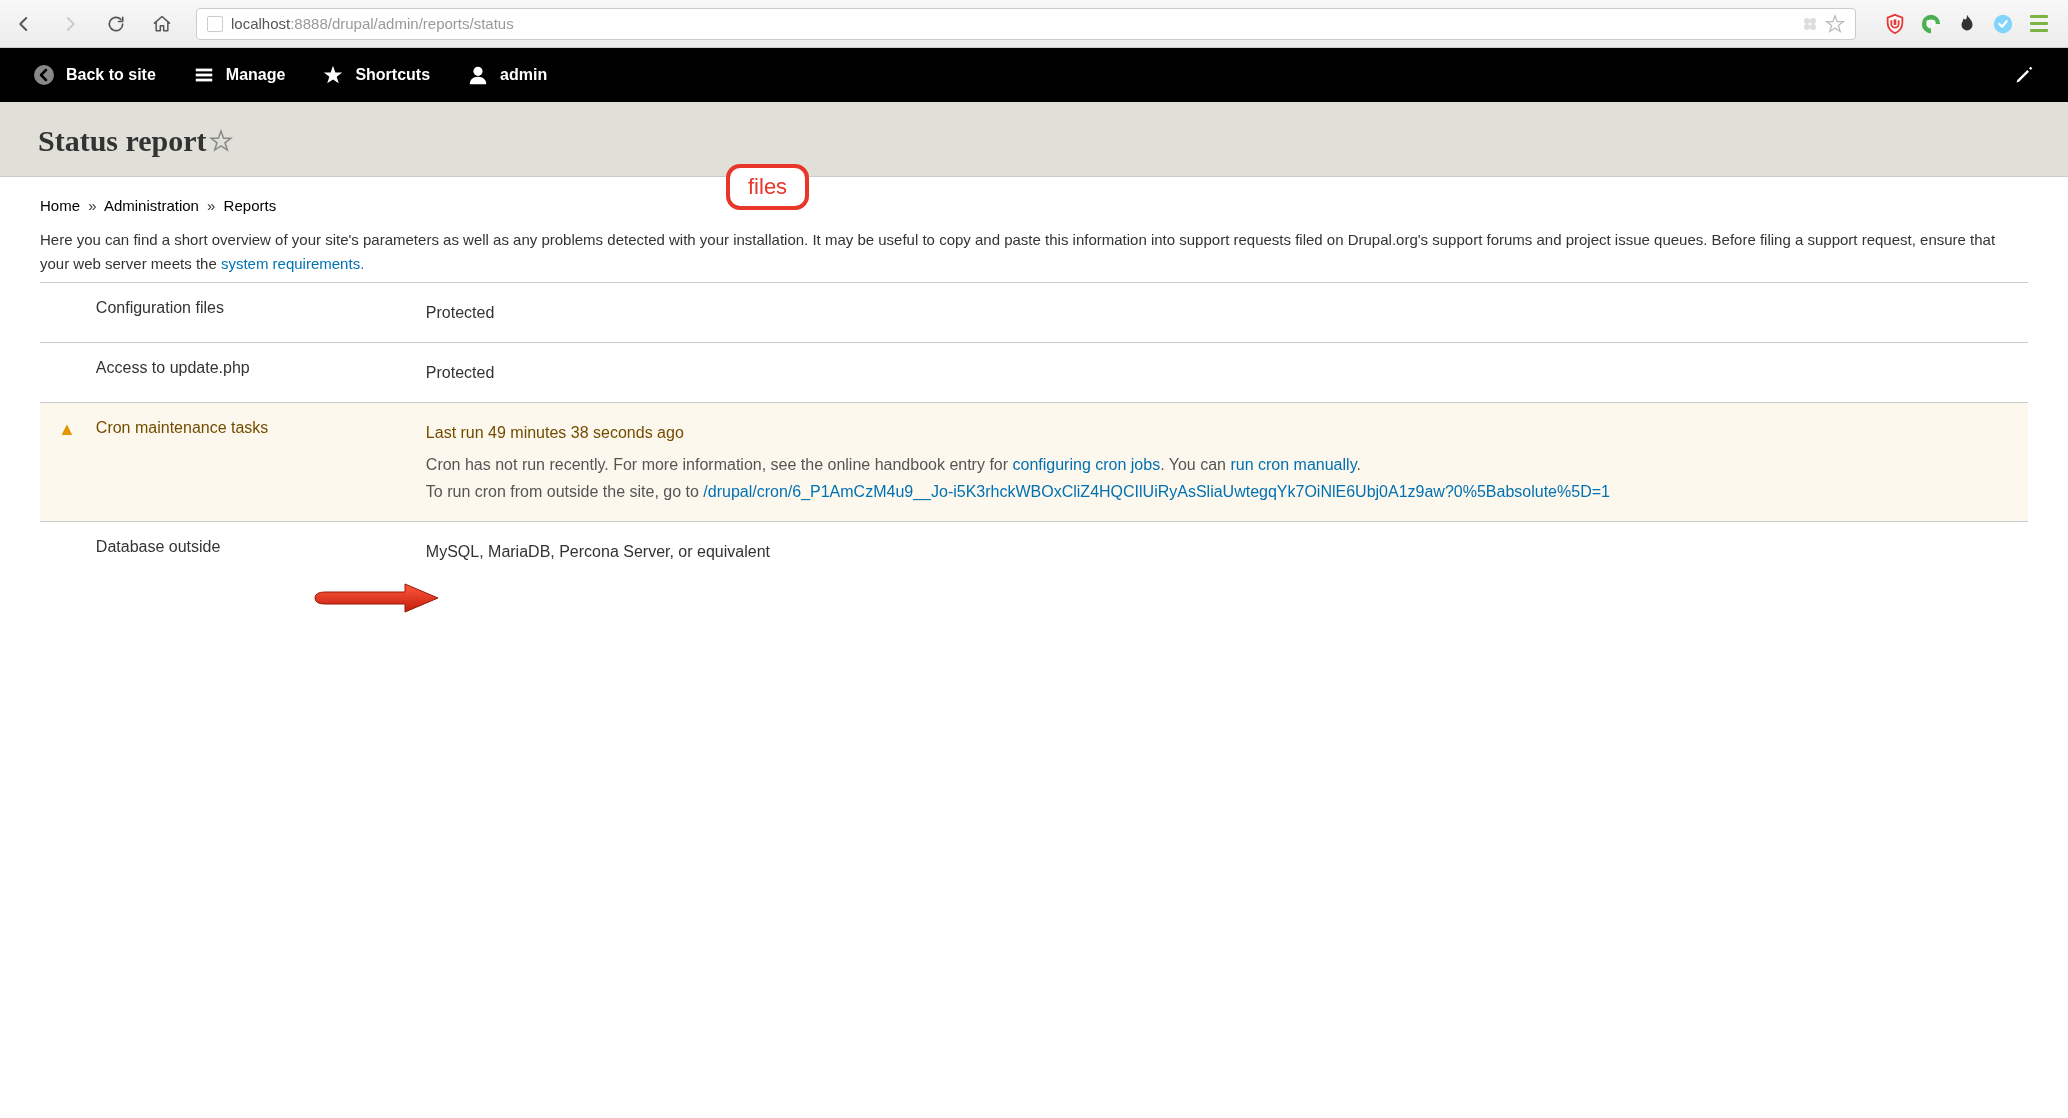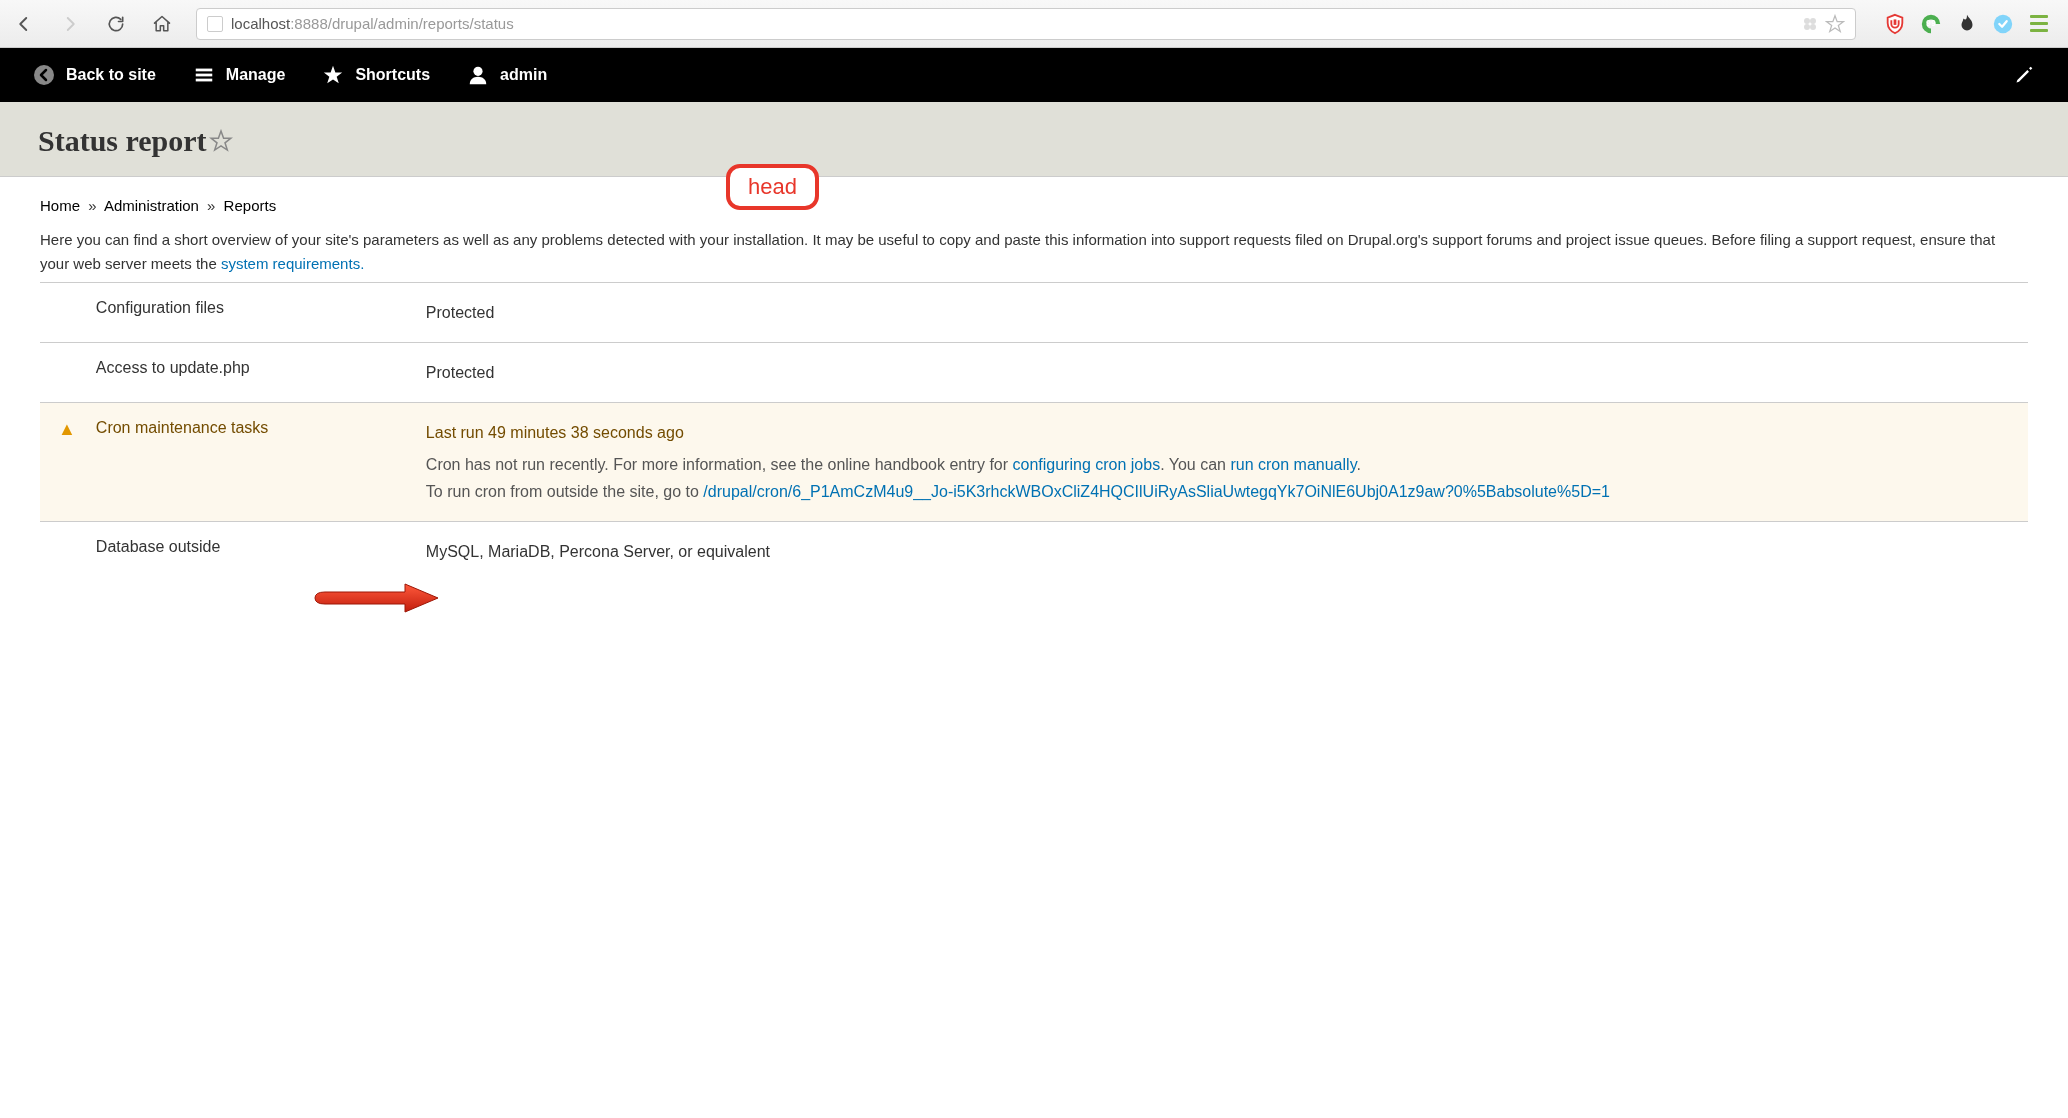--- a/index.html
+++ b/index.html
@@ -234,21 +234,21 @@
     </tr>
     <tr>
       <td class="icon-cell"></td>
       <td class="label-cell">Database outside</td>
       <td class="value-cell">MySQL, MariaDB, Percona Server, or equivalent</td>
     </tr>
   </tbody>
     </table>
 </div>
 
-<div class="annotation-badge">head</div>
+<div class="annotation-badge">files</div>
 <div class="annotation-arrow">
   <svg width="130" height="40" viewBox="0 0 130 40">
     <defs>
       <linearGradient id="ag" x1="0" y1="0" x2="0" y2="1">
         <stop offset="0" stop-color="#ff5a3c"></stop>
         <stop offset="1" stop-color="#c11c0c"></stop>
       </linearGradient>
     </defs>
     <path d="M5 20 Q5 14 15 14 L95 14 L95 6 L128 20 L95 34 L95 26 L15 26 Q5 26 5 20 Z" fill="url(#ag)" stroke="#9c1606" stroke-width="1"></path>
   </svg>

